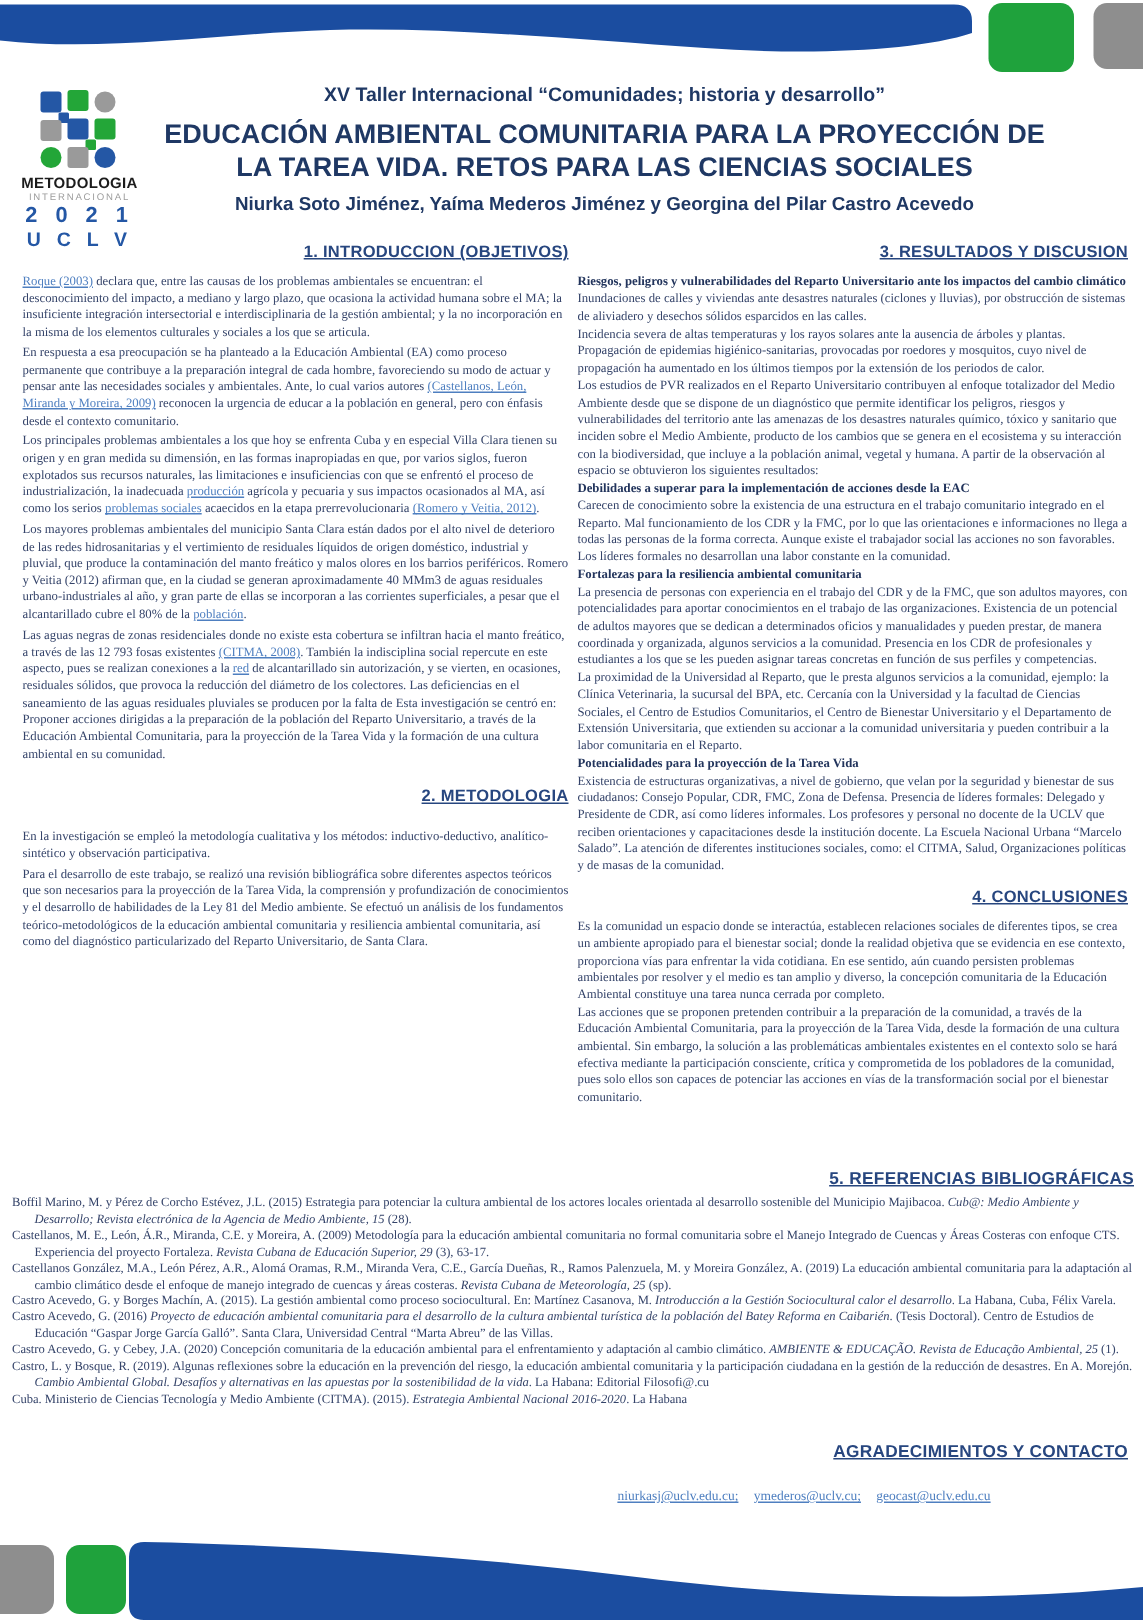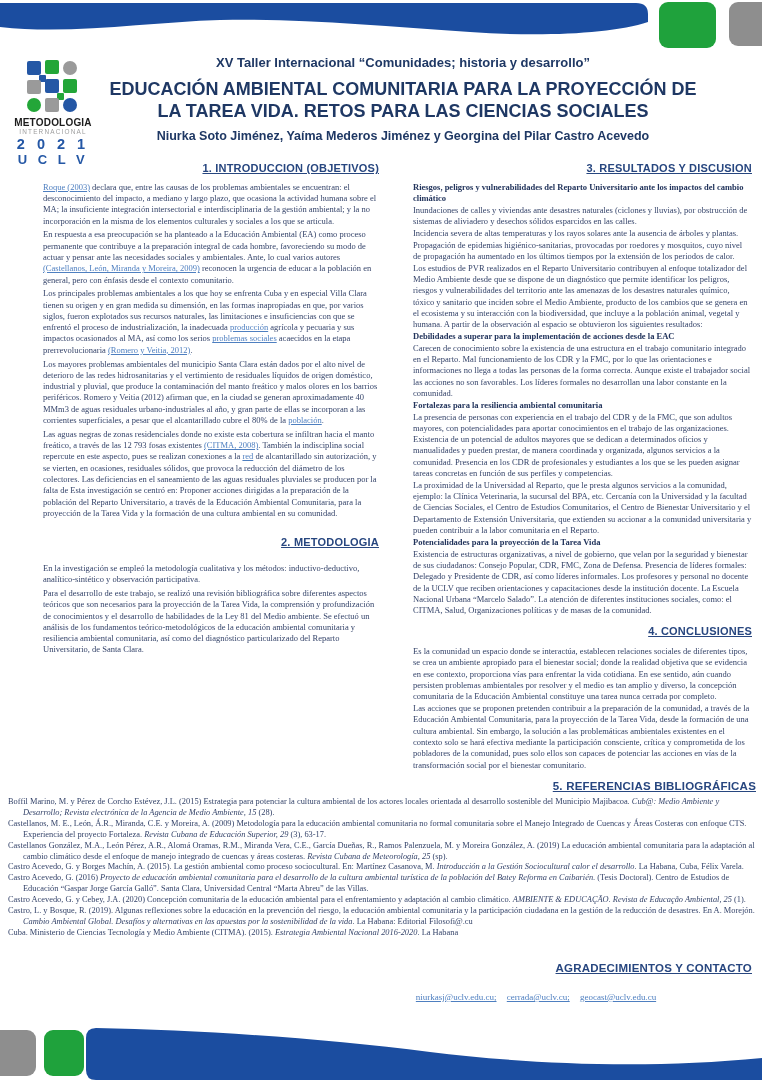--- a/index.html
+++ b/index.html
@@ -34,21 +34,21 @@
            font-weight:bold; color:var(--headblue); text-align:right;
            text-decoration:underline; letter-spacing:.2px; }
 
   
   .col { position:absolute; top:161px; font-size:8.5px; line-height:1.33; color:var(--body); }
   .col.left  { left:15px;  width:364px; }
   .col.right { left:385px; width:367px; }
   .col h2.sec { margin-bottom:6px; }
   h2.sec.spaced { margin-top:16px; margin-bottom:13px; }
   h2.sec.mid { margin-top:8px; margin-bottom:7px; }
-  .para { margin-bottom:2.5px;margin-left:28px; }
+  .para { margin-bottom:2.5px; }
   .tight .para { margin-bottom:0.5px; }
   span.link { color:var(--link); text-decoration:underline; }
   span.b { font-weight:bold; color:var(--boldnavy); }
   span.i { font-style:italic; }
 
   
   .refs { position:absolute; top:779px; left:8px; width:748px;
           font-size:8.4px; line-height:1.3; color:var(--body); }
   .refs h2.sec { font-size:11.5px; margin-bottom:3px; }
   .ref { padding-left:15px; text-indent:-15px; }
@@ -148,21 +148,21 @@
         <div class="ref"><span>Castro Acevedo, G. (2016) </span><span class="i">Proyecto de educación ambiental comunitaria para el desarrollo de la cultura ambiental turística de la población del Batey Reforma en Caibarién</span><span>. (Tesis Doctoral). Centro de Estudios de Educación “Gaspar Jorge García Galló”. Santa Clara, Universidad Central “Marta Abreu” de las Villas.</span></div>
         <div class="ref"><span>Castro Acevedo, G. y Cebey, J.A. (2020) Concepción comunitaria de la educación ambiental para el enfrentamiento y adaptación al cambio climático. </span><span class="i">AMBIENTE &amp; EDUCAÇÃO. Revista de Educação Ambiental, 25</span><span> (1).</span></div>
         <div class="ref"><span>Castro, L. y Bosque, R. (2019). Algunas reflexiones sobre la educación en la prevención del riesgo, la educación ambiental comunitaria y la participación ciudadana en la gestión de la reducción de desastres. En A. Morejón. </span><span class="i">Cambio Ambiental Global. Desafíos y alternativas en las apuestas por la sostenibilidad de la vida</span><span>. La Habana: Editorial Filosofi@.cu</span></div>
         <div class="ref"><span>Cuba. Ministerio de Ciencias Tecnología y Medio Ambiente (CITMA). (2015). </span><span class="i">Estrategia Ambiental Nacional 2016-2020</span><span>. La Habana</span></div>
       </div>
   </section>
 
   <section class="contact">
     <h2 class="sec">AGRADECIMIENTOS Y CONTACTO</h2>
     <div class="emails">
-        <div class="email-line"><span class="link">niurkasj@uclv.edu.cu;</span><span> </span><span class="link">cerrada@uclv.cu;</span><span> </span><span class="link">geocast@uclv.edu.cu</span></div>
+        <div class="email-line"><span class="link">niurkasj@uclv.edu.cu;</span><span> </span><span class="link">ymederos@uclv.cu;</span><span> </span><span class="link">geocast@uclv.edu.cu</span></div>
       </div>
   </section>
 
   <svg class="band bottom" viewBox="0 0 762 58" preserveAspectRatio="none">
     <rect x="-12" y="8" width="48" height="46" rx="9" fill="var(--band-gray)"></rect>
     <rect x="44" y="8" width="40" height="46" rx="9" fill="var(--band-green)"></rect>
     <path d="M96 6 C200 8 320 16 430 30 C520 41 640 48 762 36 V58 H96 Q86 58 86 48 V16 Q86 6 96 6 Z" fill="var(--band-blue)"></path>
   </svg>
 
 </div>

